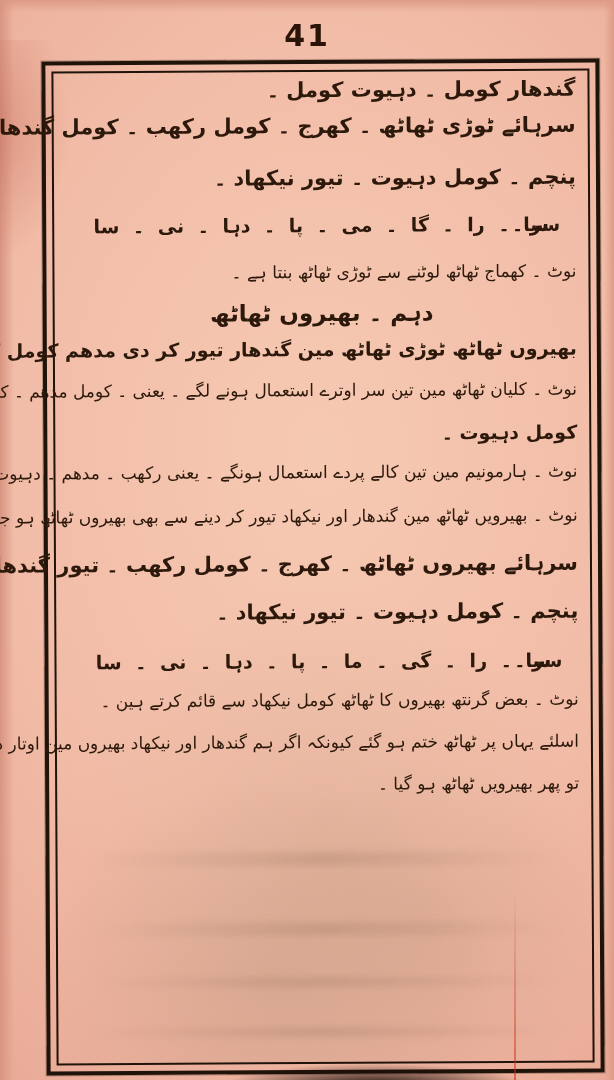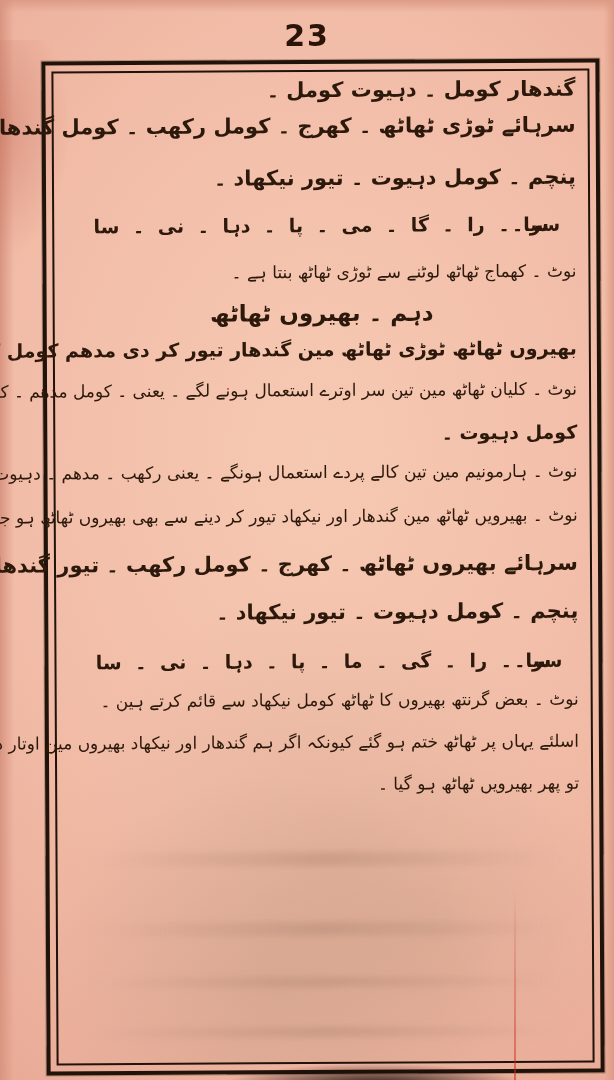--- a/index.html
+++ b/index.html
@@ -75,21 +75,21 @@
 </style>
 </head>
 <body>
 
 <div class="scan">
   <div class="edge-top"></div>
   <div class="edge-left"></div>
   <div class="edge-right"></div>
   <div class="corner-blotch"></div>
 
-  <div class="page-num">23</div>
+  <div class="page-num">41</div>
 
   <div class="frame">
     <div class="frame-inner">
       <div class="content">
 
         <div class="line l-right l-big" style="top:6px">گندھار کومل ۔ دہیوت کومل ۔</div>
         <div class="line l-full  l-big" style="top:42px">سرہائے ٹوڑی ٹھاٹھ ۔ کھرج ۔ کومل رکھب ۔ کومل گندھار ۔ تیور مدھم</div>
         <div class="line l-right l-big" style="top:94px">پنچم ۔ کومل دہیوت ۔ تیور نیکھاد ۔</div>
 
         <div class="line l-sargam" style="top:142px">

